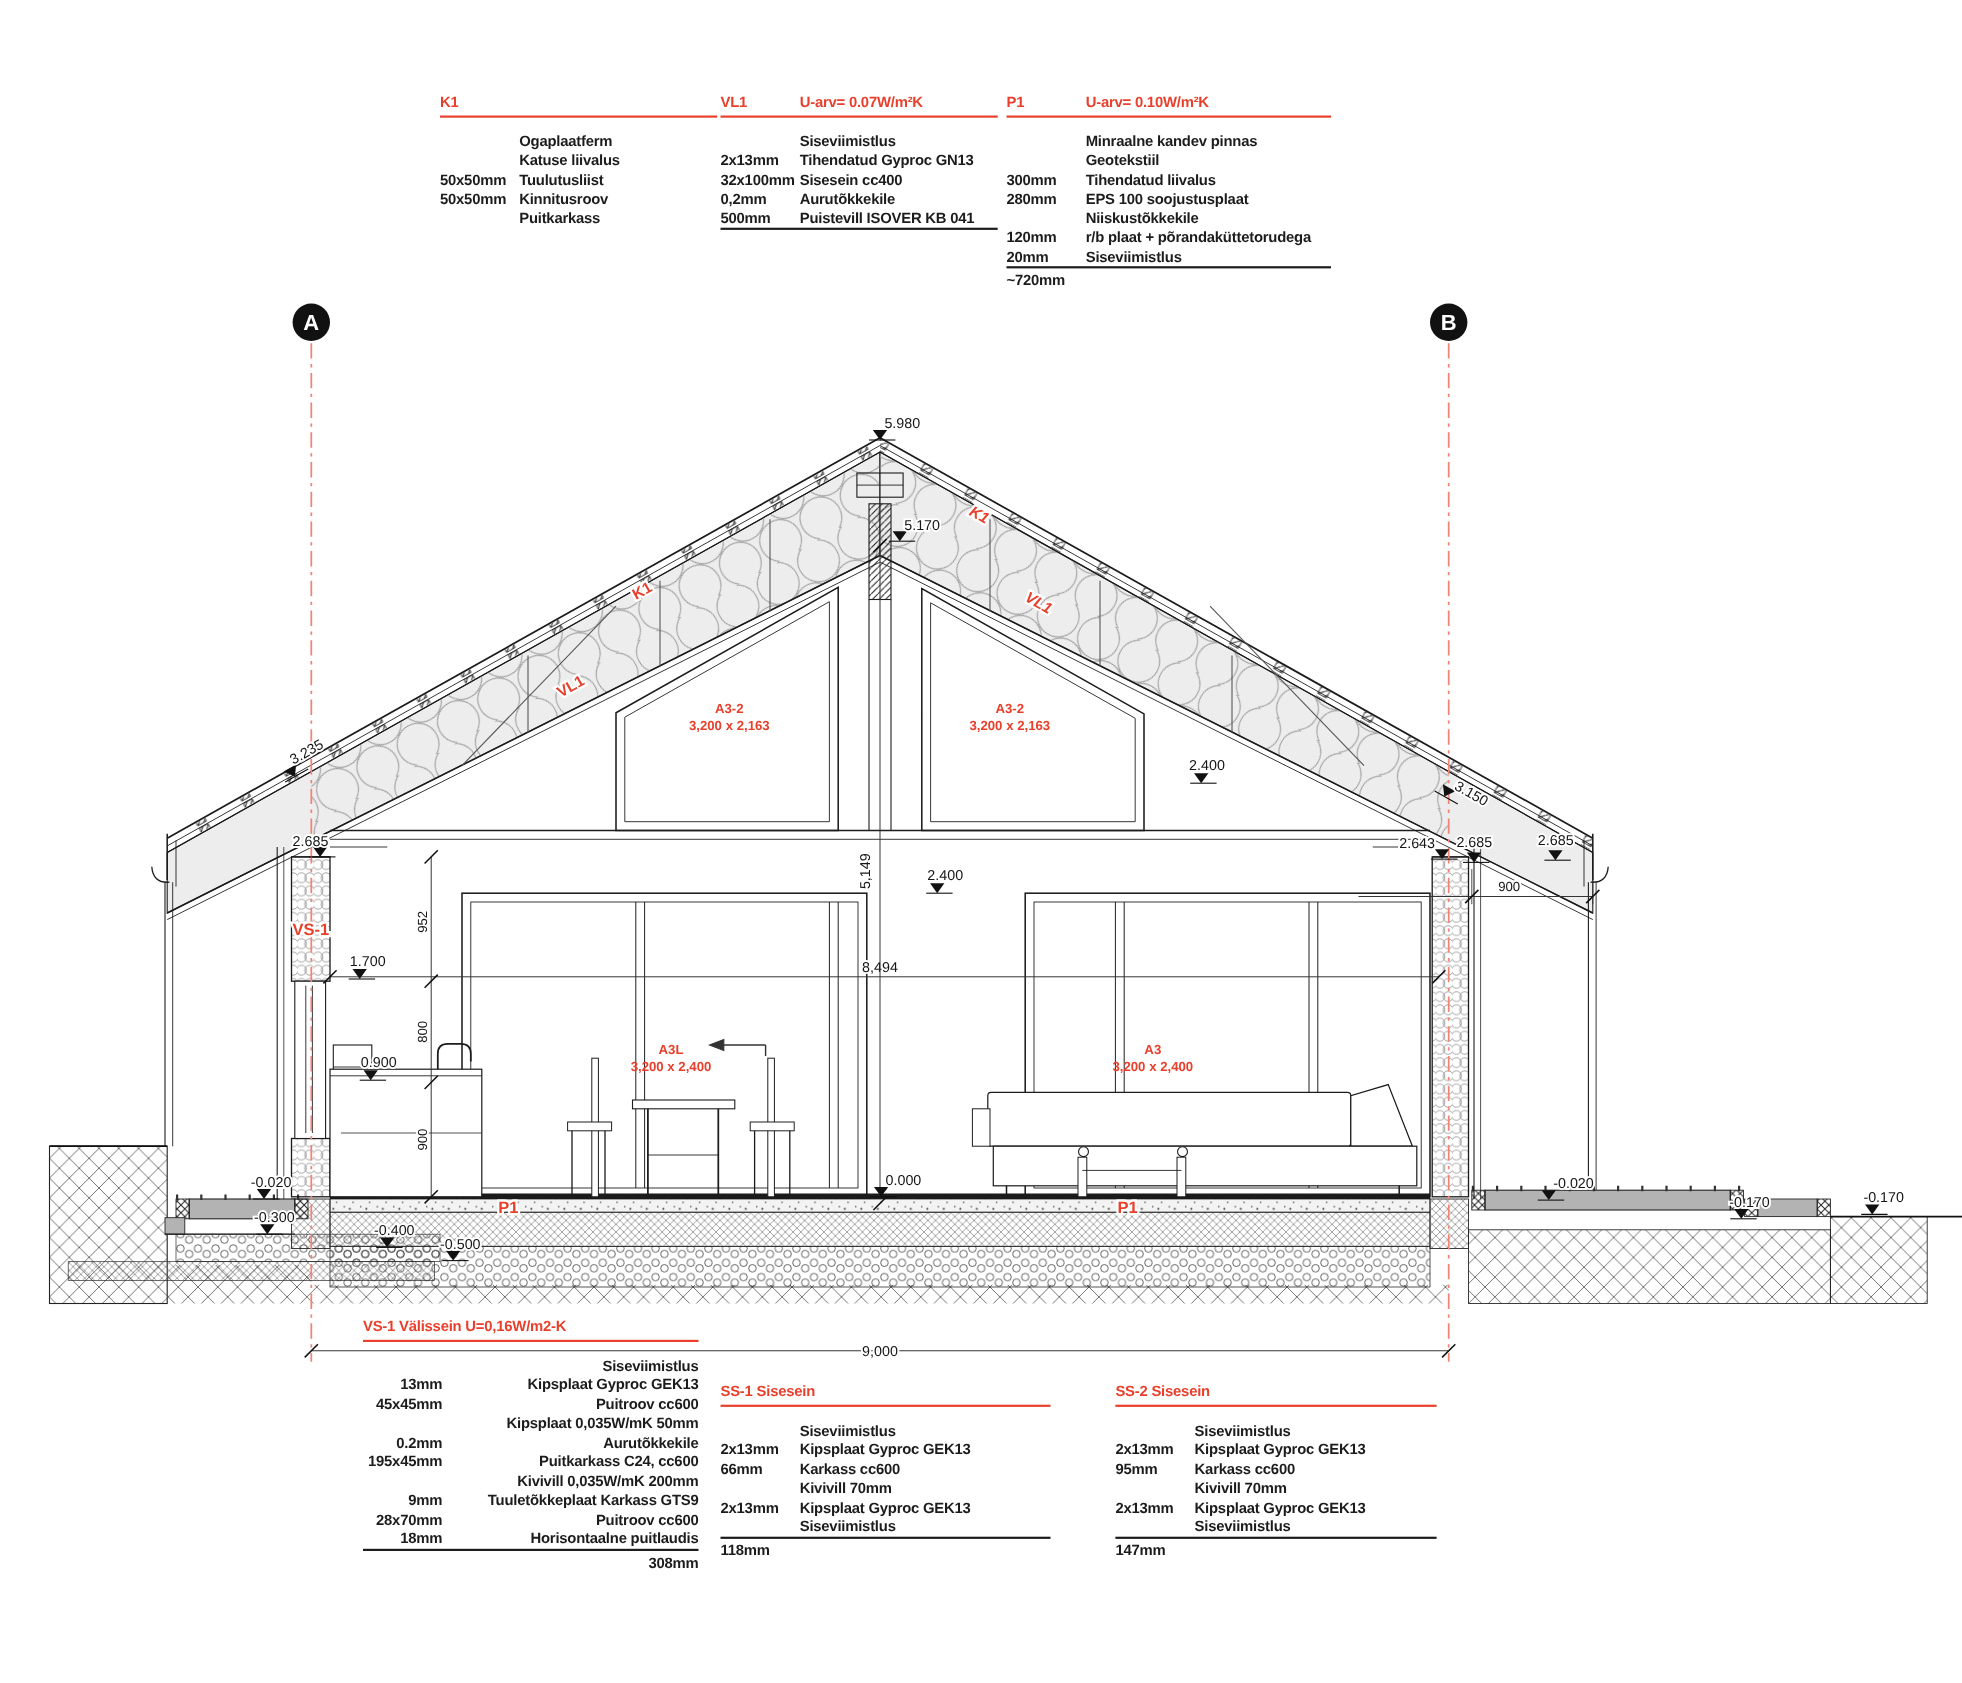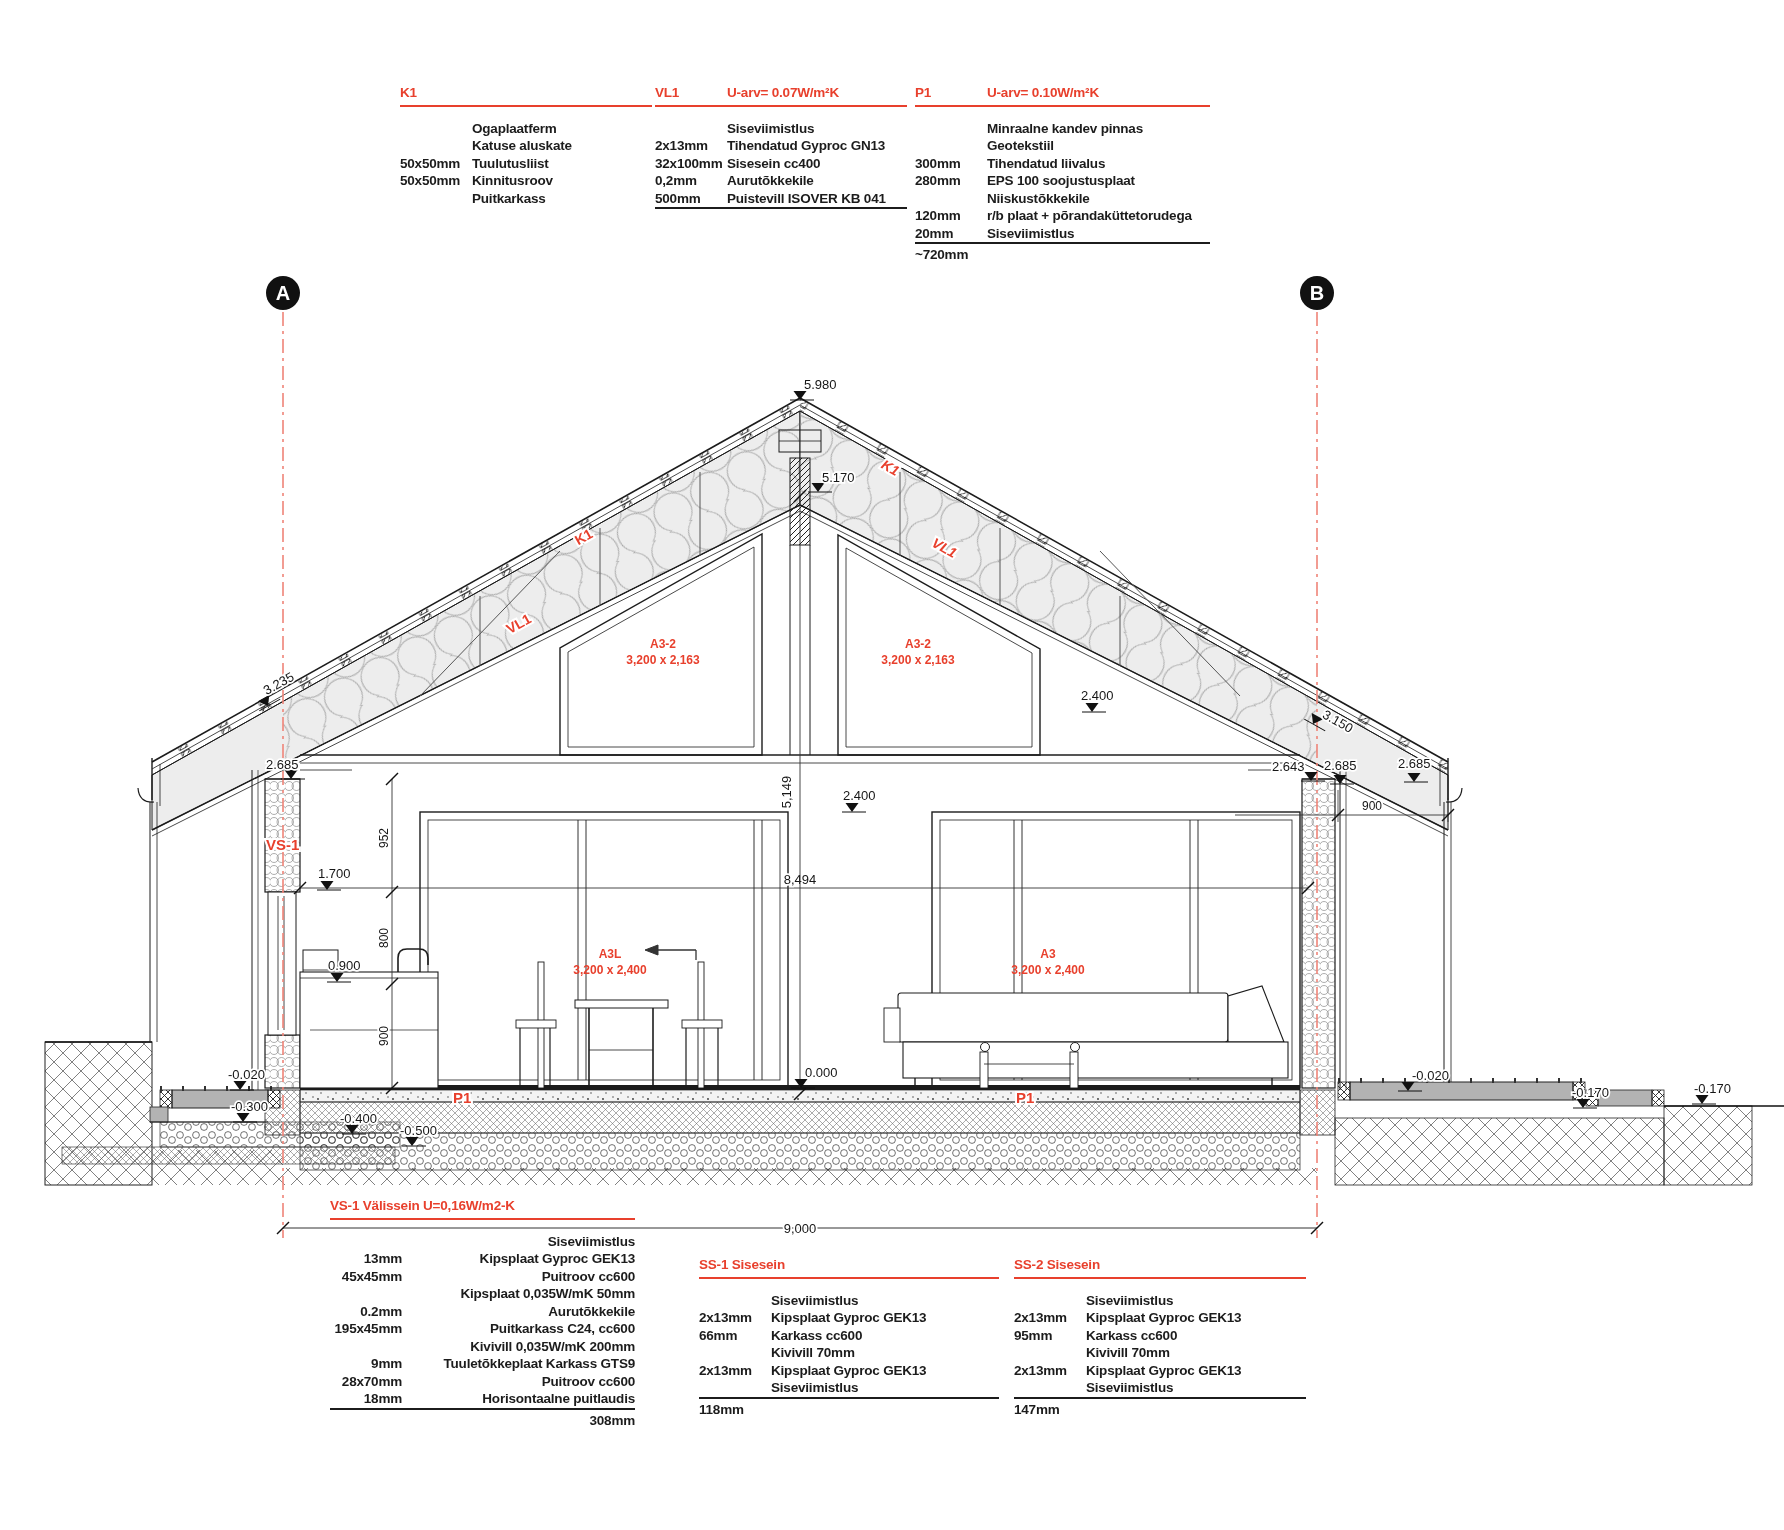--- a/index.html
+++ b/index.html
@@ -391,21 +391,21 @@
       <span class="t1">K1</span>
       <span></span>
     </div>
     <div>
         <div class="spec-row">
           <span class="dim"></span>
           <span class="desc">Ogaplaatferm</span>
         </div>
         <div class="spec-row">
           <span class="dim"></span>
-          <span class="desc">Katuse aluskate</span>
+          <span class="desc">Katuse liivalus</span>
         </div>
         <div class="spec-row">
           <span class="dim">50x50mm</span>
           <span class="desc">Tuulutusliist</span>
         </div>
         <div class="spec-row">
           <span class="dim">50x50mm</span>
           <span class="desc">Kinnitusroov</span>
         </div>
         <div class="spec-row">
@@ -526,21 +526,21 @@
           <span class="desc">Puitroov cc600</span>
         </div>
         <div class="spec-row u">
           <span class="dim">18mm</span>
           <span class="desc">Horisontaalne puitlaudis</span>
         </div>
       </div>
     <div class="spec-total">308mm</div>
   </div>
 
-  <div class="spec" style="left:655px;top:1256px;width:300px;margin-left:44px;">
+  <div class="spec" style="left:655px;top:1256px;width:300px;">
     <div class="spec-title">
       <span class="t1 wide">SS-1 Sisesein</span>
     </div>
     <div>
         <div class="spec-row">
           <span class="dim"></span>
           <span class="desc">Siseviimistlus</span>
         </div>
         <div class="spec-row">
           <span class="dim">2x13mm</span>

